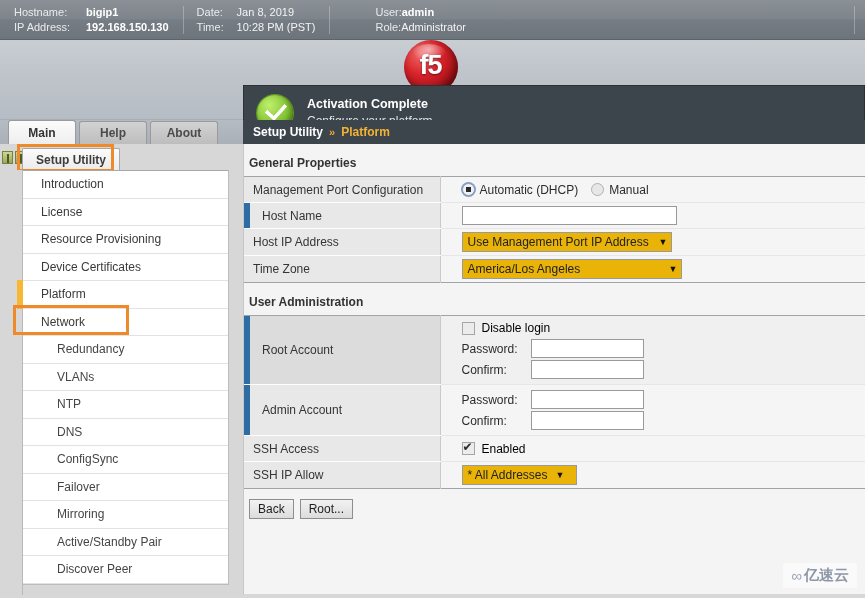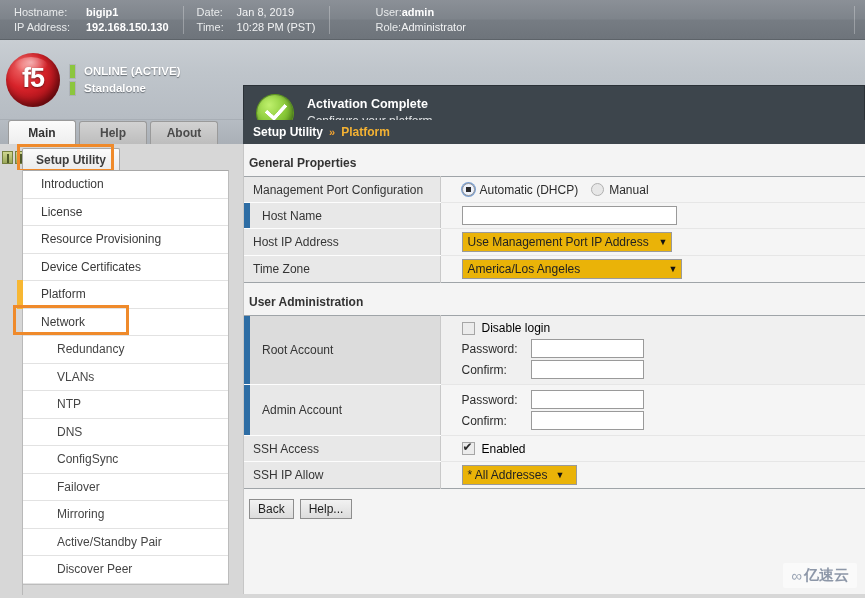--- a/index.html
+++ b/index.html
@@ -45,20 +45,21 @@
   .bar-spacer { flex: 1; }
   .edge-div { width: 1px; height: 28px; background: rgba(255,255,255,0.28); margin-right: 10px; }
 
   
   #brandrow {
     height: 80px; width: 865px;
     background: linear-gradient(to bottom, #c9ced3 0%, #bfc5cb 40%, #b6bcc3 100%);
     display: flex; align-items: center;
     position: relative;
     border-bottom: 1px solid #a8aeb5;
+    flex-direction: column;
   }
   #f5logo {
     width: 54px; height: 54px; margin-left: 6px; margin-right: 10px;
     position: relative; flex: none;
   }
   #f5logo .sphere {
     position: absolute; left: 0; top: 0; width: 54px; height: 54px;
     border-radius: 50%;
     background: radial-gradient(circle at 32% 26%, #f06a6a 0%, #d8232a 38%, #a50f16 78%, #7d0a10 100%);
     box-shadow: inset -3px -4px 8px rgba(0,0,0,0.45);
@@ -560,21 +561,21 @@
             <span>* All Addresses</span>
             <span class="caret">▼</span>
           </div>
         </td>
       </tr>
     </tbody>
       </table>
 
     <div id="btnrow">
       <button class="btn">Back</button>
-      <button class="btn">Help...</button>
+      <button class="btn">Root...</button>
     </div>
   </div>
 
   <div id="watermark">
     <span id="wm-logo">∞</span>
     <span id="wm-text">亿速云</span>
   </div>
 </div>
 
 </body></html>

